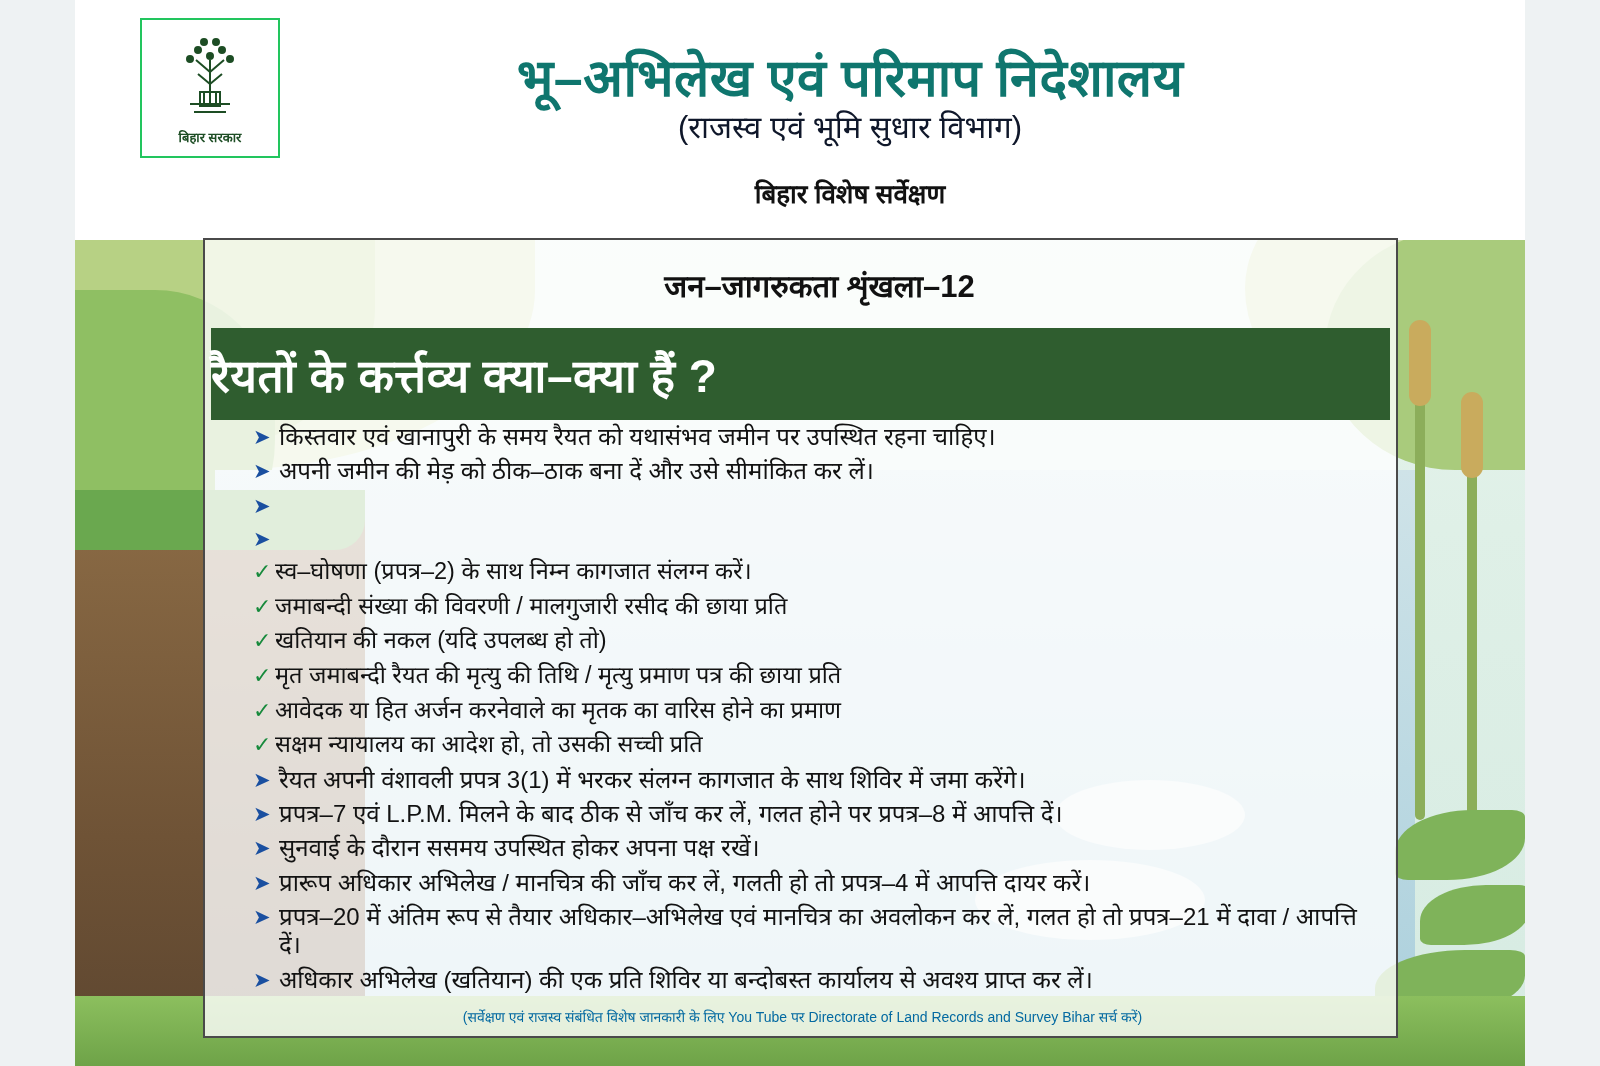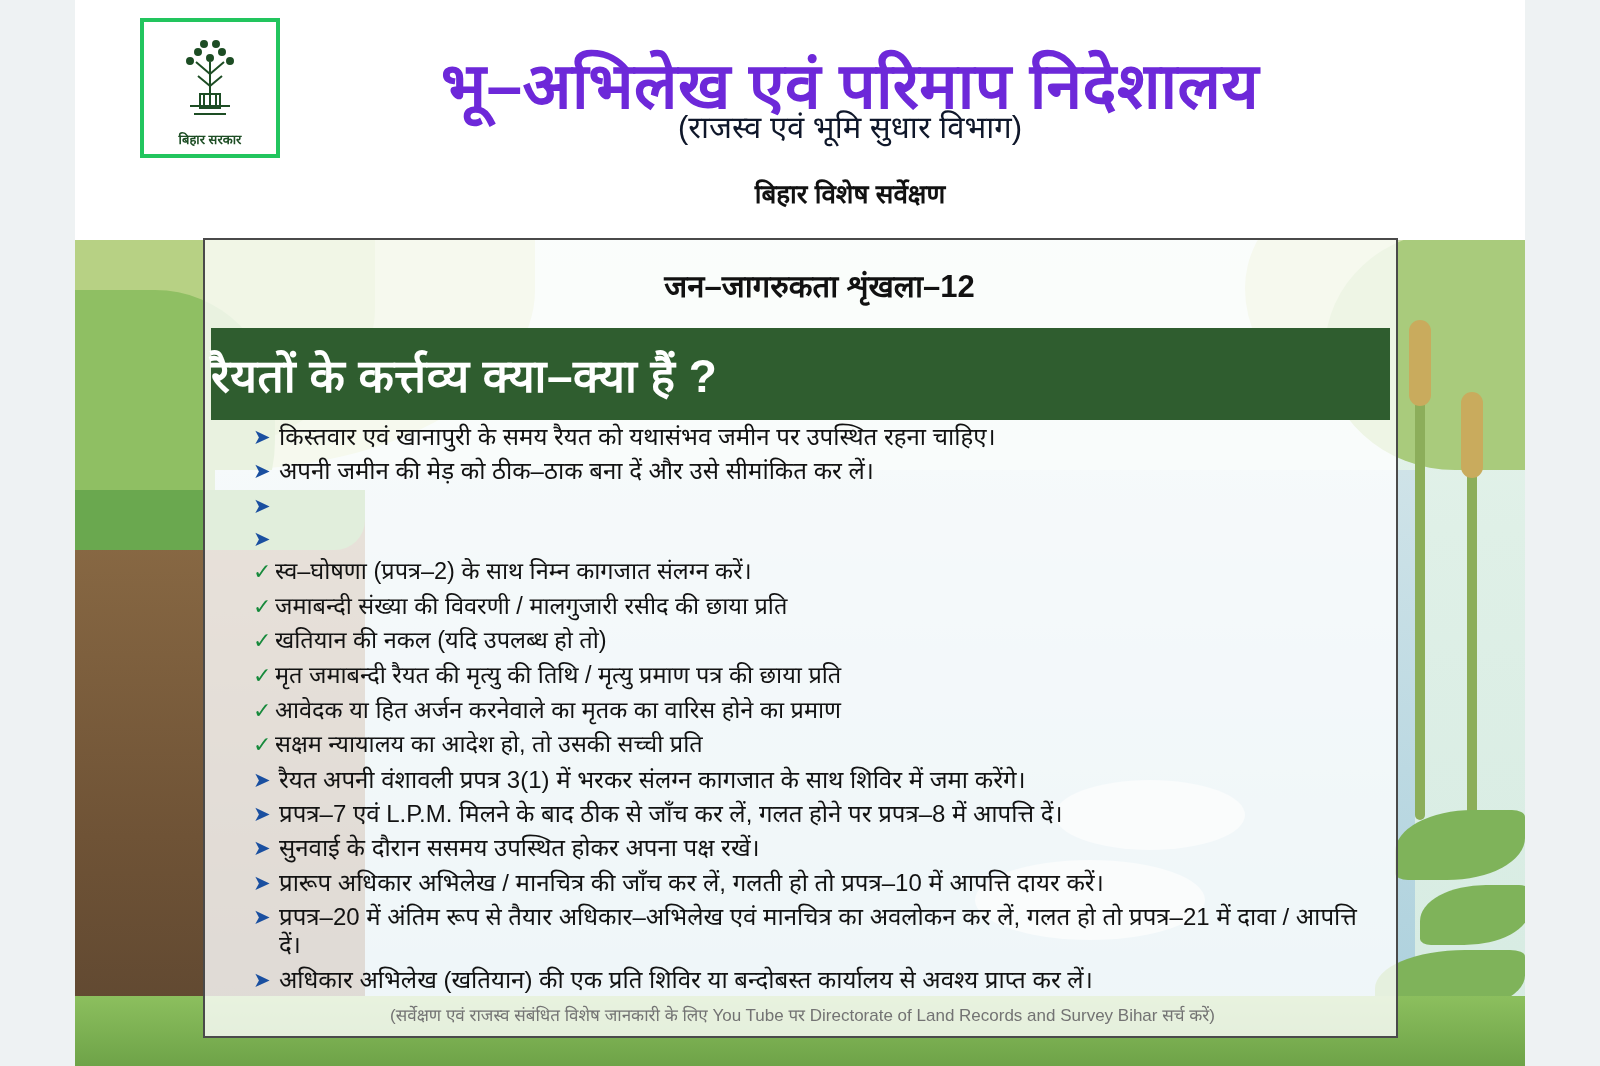--- a/index.html
+++ b/index.html
@@ -110,43 +110,43 @@
     position: absolute;
     left: 0; top: 0;
     width: 1450px; height: 240px;
     background: #ffffff;
     z-index: 5;
   }
   .emblem {
     position: absolute;
     left: 65px; top: 18px;
     width: 140px; height: 140px;
-    border: 4px solid #22c55e;
+    border: 2px solid #22c55e;
     box-sizing: border-box;
     display: flex;
     flex-direction: column;
     align-items: center;
     justify-content: flex-start;
     padding-top: 6px;
   }
   .emblem svg { display: block; }
   .emblem-caption {
     font-size: 13px;
     color: #1d4d24;
     font-weight: bold;
     margin-top: 2px;
   }
   .title-main {
     position: absolute;
     left: 200px; top: 40px;
     width: 1150px;
     text-align: center;
-    font-size: 64px;
-    font-weight: bold;
-    color: #6d28d9;
+    font-size: 52px;
+    font-weight: bold;
+    color: #0f766e;
     letter-spacing: 0.5px;
   }
   .title-sub {
     position: absolute;
     left: 200px; top: 105px;
     width: 1150px;
     text-align: center;
     font-size: 31px;
     color: #0f172a;
   }
@@ -221,22 +221,22 @@
     font-size: 22px;
     width: 22px;
   }
   li.sub .text { font-size: 23.5px; }
   li.sub { padding-left: 12px; }
   .footer-note {
     position: absolute;
     left: 0; bottom: 10px;
     width: 1195px;
     text-align: center;
-    font-size: 17px;
-    color: #737373;
+    font-size: 14px;
+    color: #0369a1;
   }
 </style>
 </head>
 <body>
 
 <div class="poster">
 
   <div class="scene">
     <div class="hill-a"></div>
     <div class="hill-b"></div>
@@ -334,21 +334,21 @@
         <li>
           <span class="mark">➤</span>
           <span class="text">प्रपत्र–7 एवं L.P.M. मिलने के बाद ठीक से जाँच कर लें, गलत होने पर प्रपत्र–8 में आपत्ति दें।</span>
         </li>
         <li>
           <span class="mark">➤</span>
           <span class="text">सुनवाई के दौरान ससमय उपस्थित होकर अपना पक्ष रखें।</span>
         </li>
         <li>
           <span class="mark">➤</span>
-          <span class="text">प्रारूप अधिकार अभिलेख / मानचित्र की जाँच कर लें, गलती हो तो प्रपत्र–10 में आपत्ति दायर करें।</span>
+          <span class="text">प्रारूप अधिकार अभिलेख / मानचित्र की जाँच कर लें, गलती हो तो प्रपत्र–4 में आपत्ति दायर करें।</span>
         </li>
         <li>
           <span class="mark">➤</span>
           <span class="text">प्रपत्र–20 में अंतिम रूप से तैयार अधिकार–अभिलेख एवं मानचित्र का अवलोकन कर लें, गलत हो तो प्रपत्र–21 में दावा / आपत्ति दें।</span>
         </li>
         <li>
           <span class="mark">➤</span>
           <span class="text">अधिकार अभिलेख (खतियान) की एक प्रति शिविर या बन्दोबस्त कार्यालय से अवश्य प्राप्त कर लें।</span>
         </li>
       </ul>

